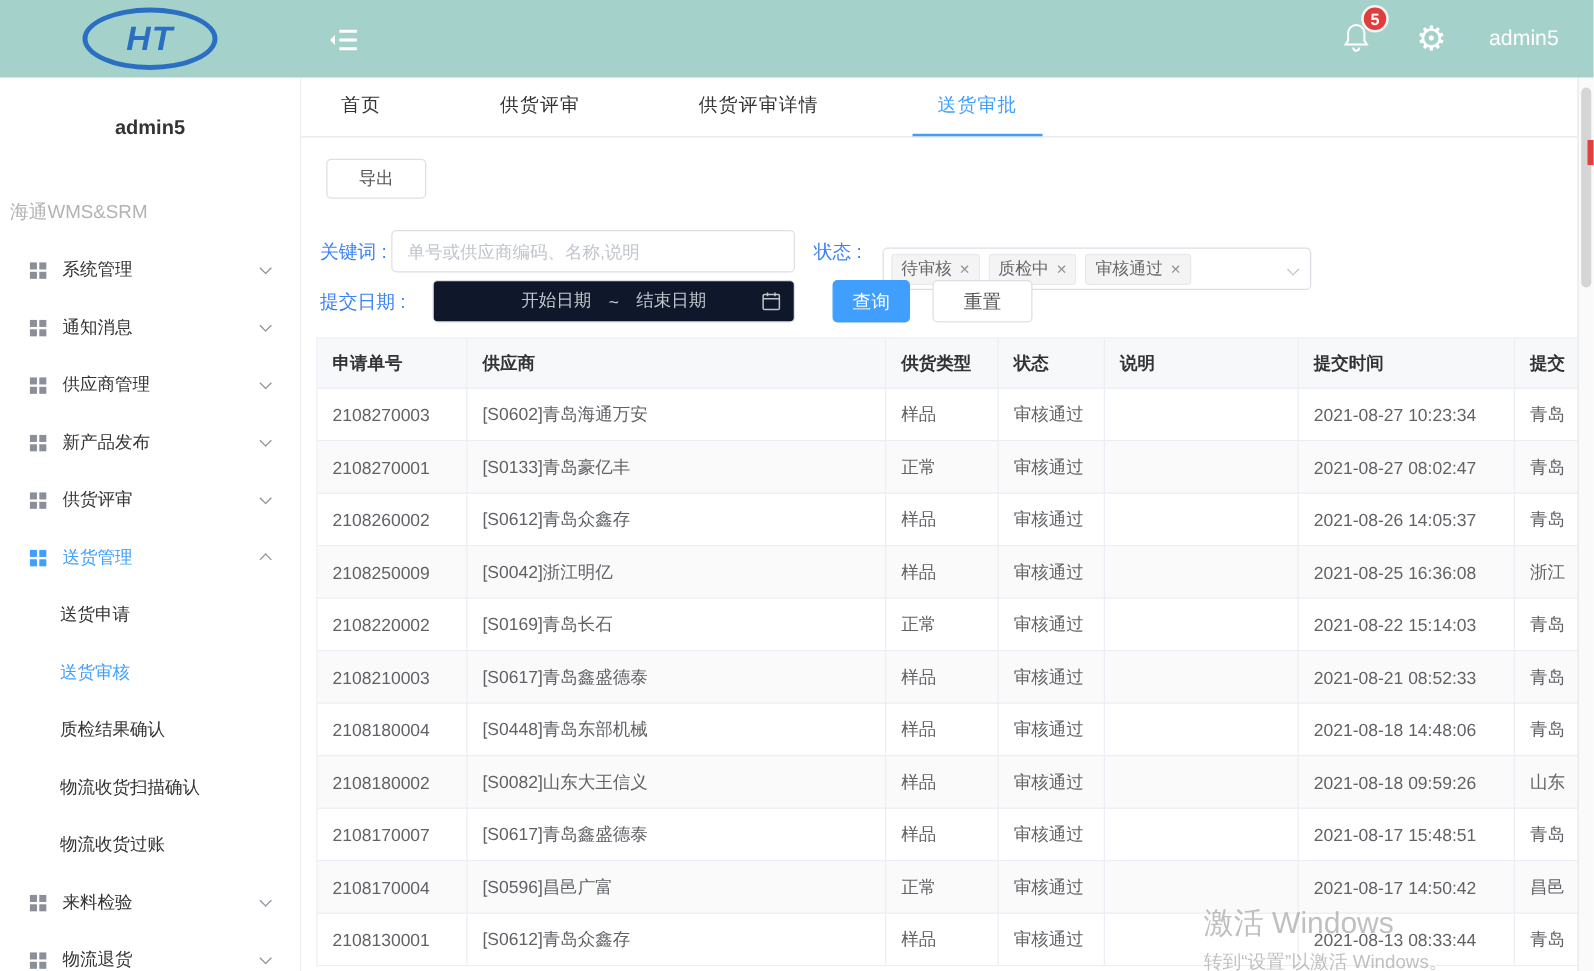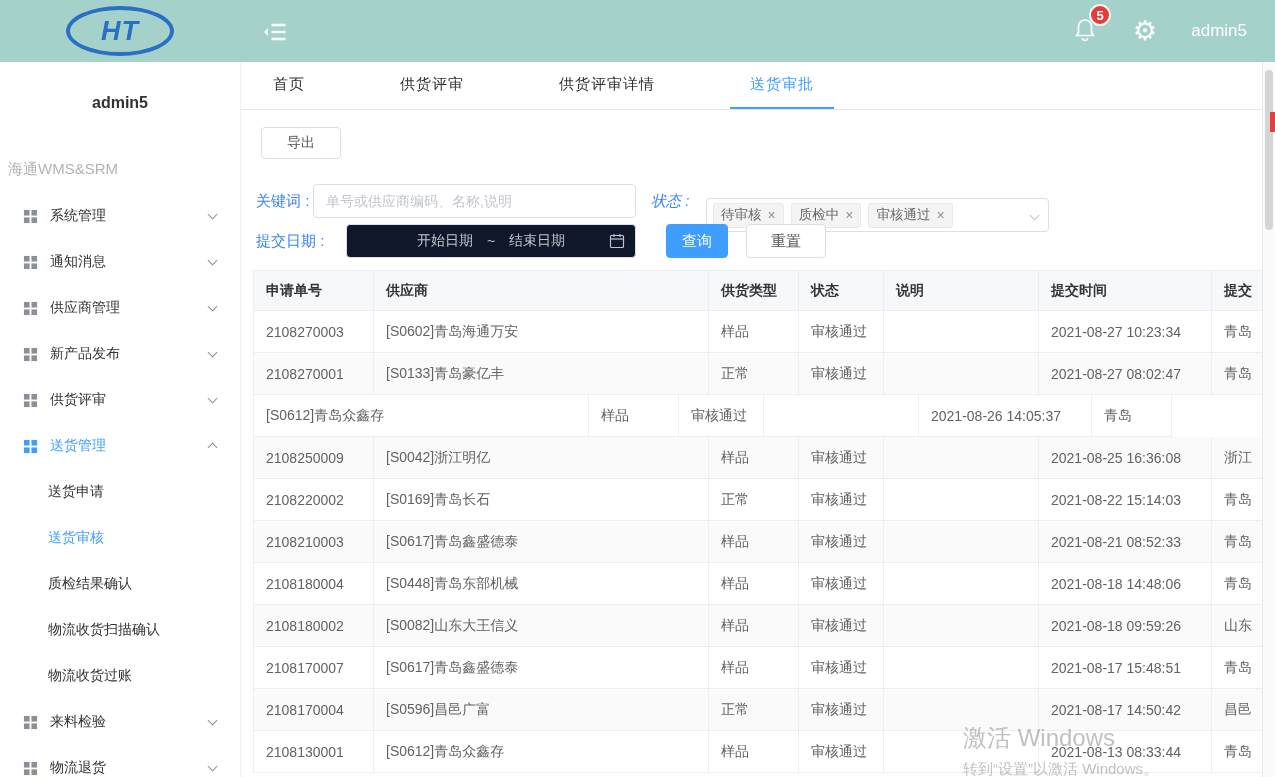--- a/index.html
+++ b/index.html
@@ -38,21 +38,21 @@
   .tab { display:flex; align-items:center; padding:4px 20px; margin-right:55px; font-size:15px; letter-spacing:1px; color:#333; cursor:pointer; border-bottom:2px solid transparent; }
   .tab.active { color:#409eff; border-bottom-color:#409eff; }
 
   .btn { border:1px solid #dcdfe6; border-radius:4px; background:#fff; color:#555; font-size:14px; cursor:pointer;
          display:flex; align-items:center; justify-content:center; font-family:inherit; }
   .btn.primary { background:#409eff; border-color:#409eff; color:#fff; }
   .export-btn { position:absolute; left:20px; top:65px; width:80px; height:32px; }
 
   .f-label { position:absolute; font-size:15px; color:#3b82f6; height:34px; display:flex; align-items:center; }
   .kw-label { left:15px; top:122px; }
-  .st-label { left:410px; top:122px;font-style:italic; }
+  .st-label { left:410px; top:122px; }
   .dt-label { left:15px; top:162px; }
 
   .kw-input { position:absolute; left:72px; top:122px; width:323px; height:34px; border:1px solid #dcdfe6; border-radius:4px;
               padding:0 12px; font-size:14px; color:#333; font-family:inherit; outline:none; }
   .kw-input::placeholder { color:#c0c4cc; }
 
   .status-select { position:absolute; left:465px; top:136px; width:343px; height:34px; border:1px solid #dcdfe6; border-radius:4px;
                    display:flex; align-items:center; padding:0 26px 0 6px; gap:7px; cursor:pointer; background:#fff; }
   .chip { background:#f4f4f5; border:1px solid #e9e9eb; border-radius:3px; height:25px; display:flex; align-items:center;
           padding:0 7px; font-size:13.5px; color:#666; gap:6px; white-space:nowrap; }
@@ -300,20 +300,21 @@
       <div class="t-row stripe">
         <div class="t-cell c0">2108270001</div>
         <div class="t-cell c1">[S0133]青岛豪亿丰</div>
         <div class="t-cell c2">正常</div>
         <div class="t-cell c3">审核通过</div>
         <div class="t-cell c4"></div>
         <div class="t-cell c5">2021-08-27 08:02:47</div>
         <div class="t-cell c6">青岛</div>
       </div>
       <div class="t-row">
+        <div class="t-cell c0">2108260002</div>
         <div class="t-cell c1">[S0612]青岛众鑫存</div>
         <div class="t-cell c2">样品</div>
         <div class="t-cell c3">审核通过</div>
         <div class="t-cell c4"></div>
         <div class="t-cell c5">2021-08-26 14:05:37</div>
         <div class="t-cell c6">青岛</div>
       </div>
       <div class="t-row stripe">
         <div class="t-cell c0">2108250009</div>
         <div class="t-cell c1">[S0042]浙江明亿</div>

